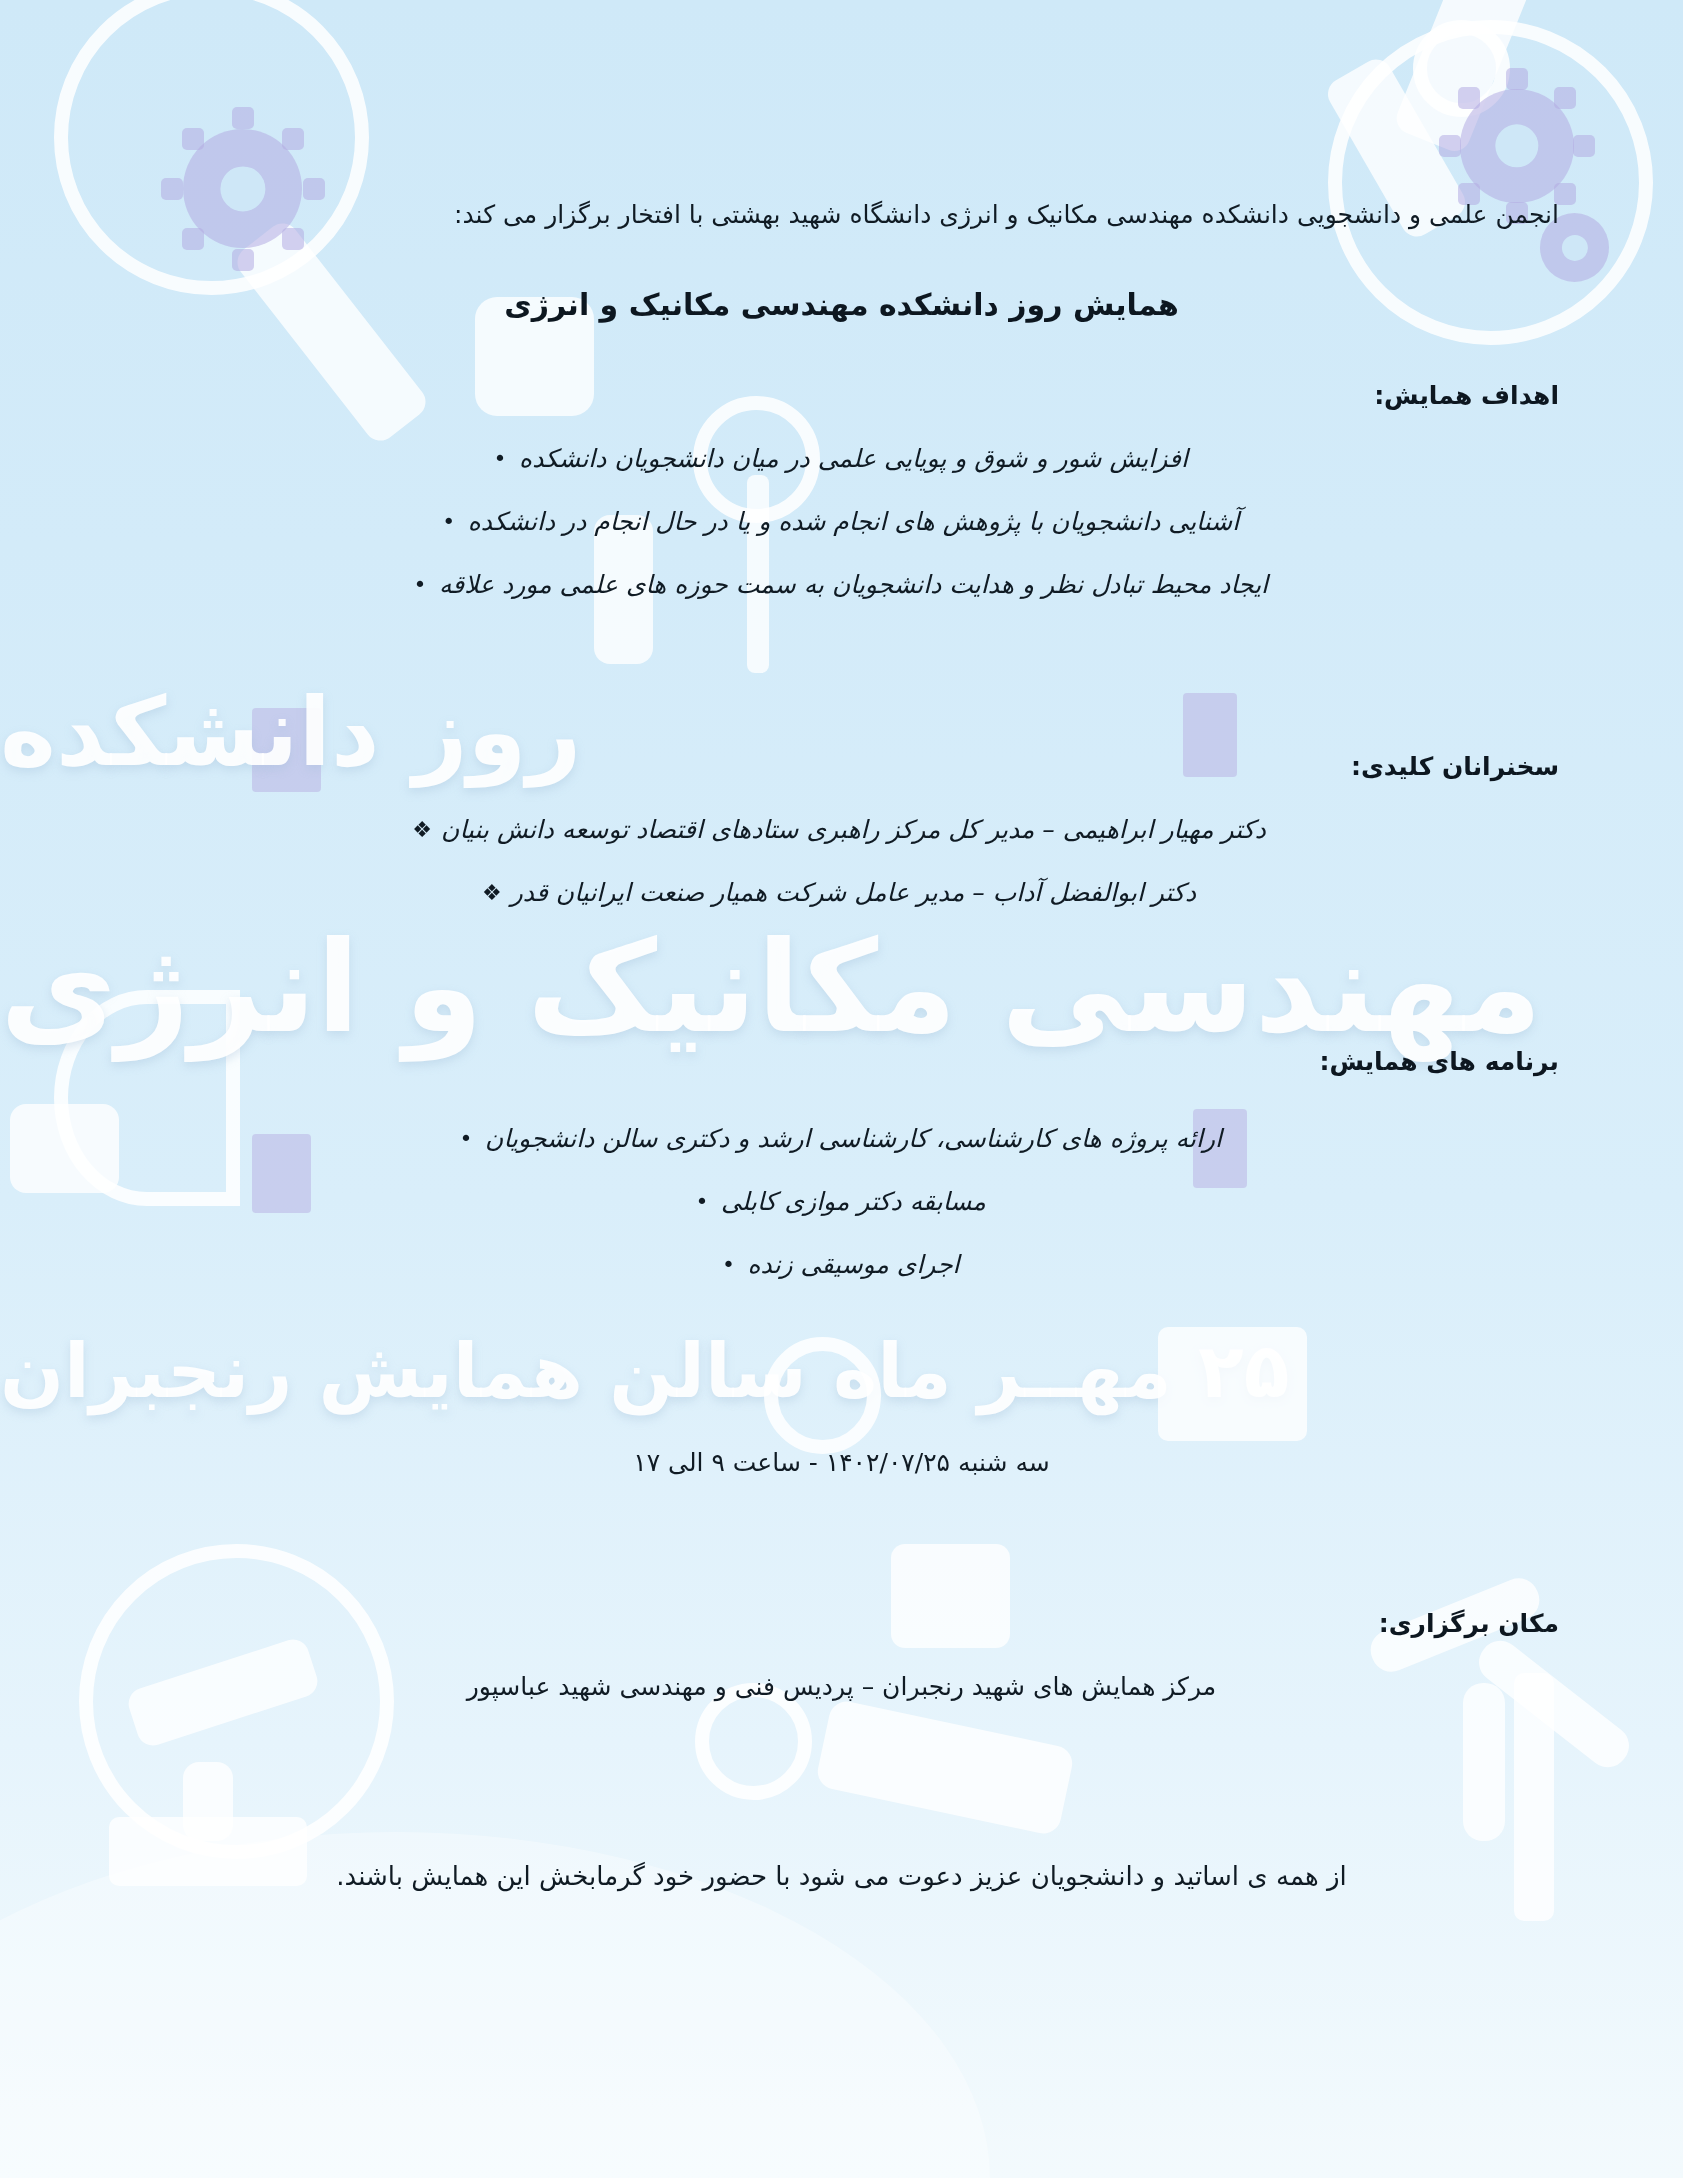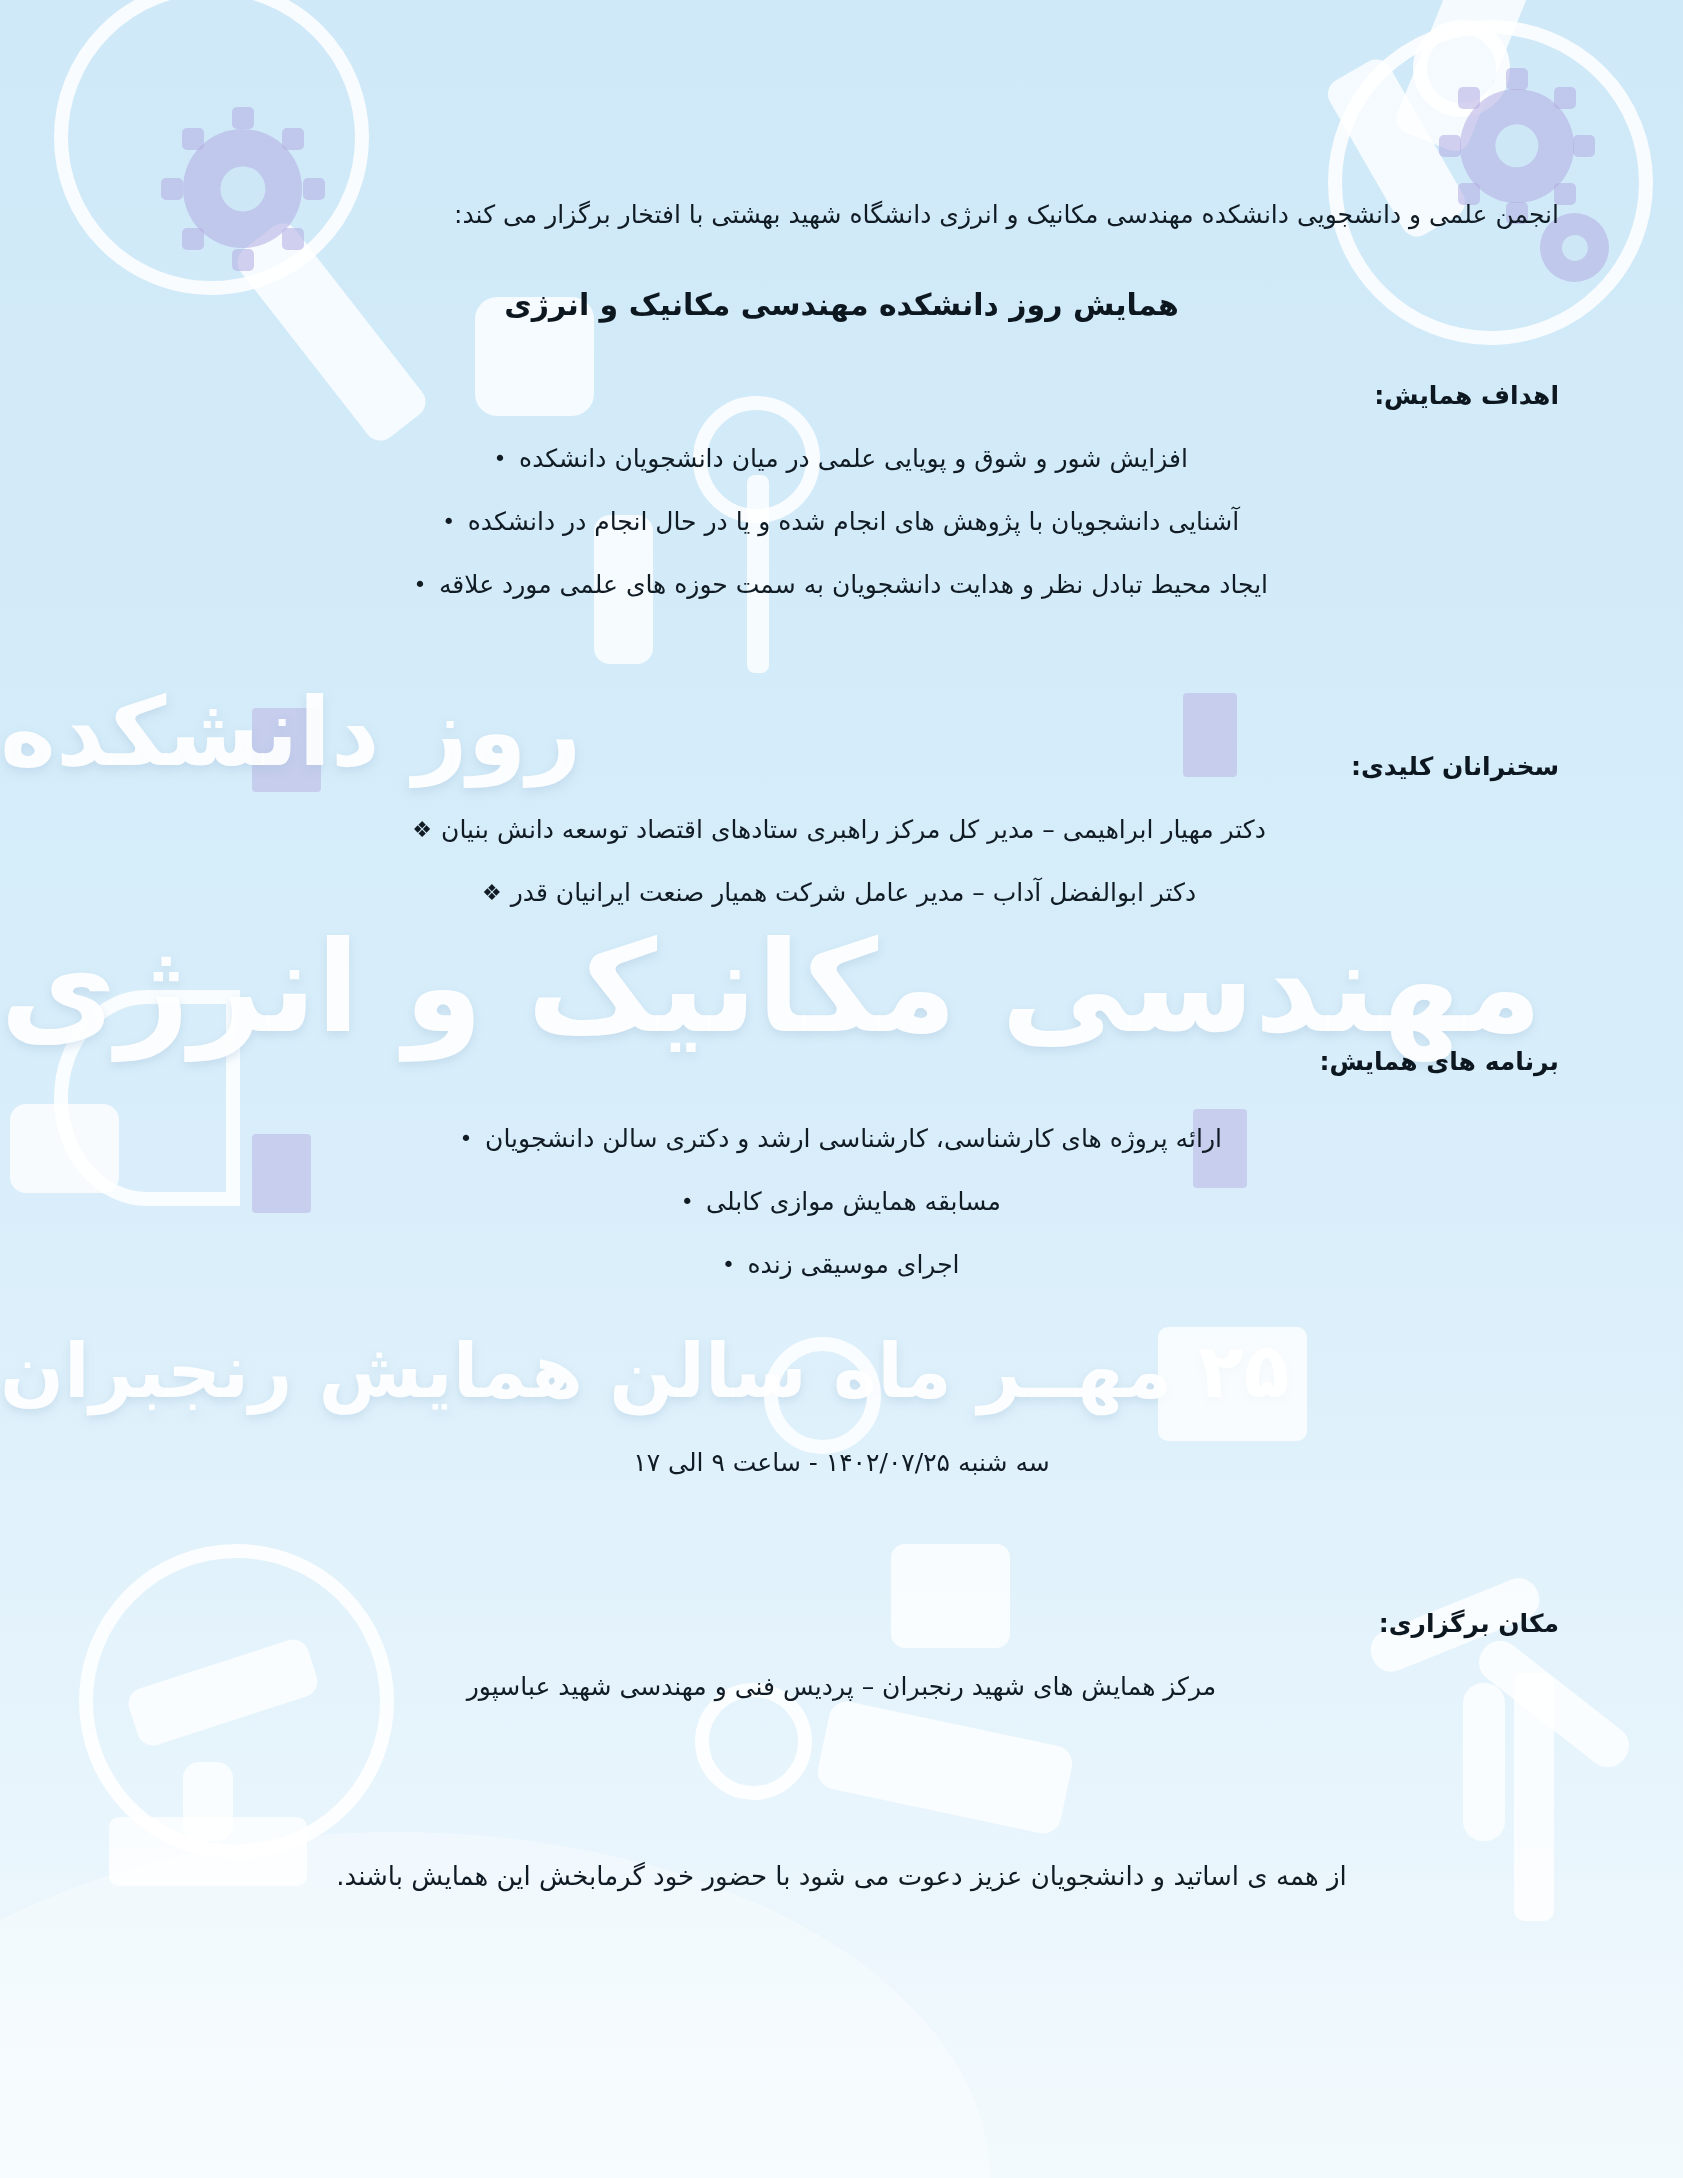--- a/index.html
+++ b/index.html
@@ -136,20 +136,21 @@
     list-style: none;
   }
   ul.items li {
     position: relative;
     text-align: center;
     font-size: 25px;
     line-height: 1.75;
     color: #101b24;
     padding: 0 0 0 0;
     margin-bottom: 18px;
+    font-style: italic;
   }
   ul.items li .bullet {
     display: inline-block;
     width: 22px;
     text-align: center;
     color: #101b24;
     font-size: 22px;
     vertical-align: middle;
   }
   ul.items li .txt {
@@ -296,21 +297,21 @@
     </div>
 
     <div class="section" id="programs">
       <div class="section-head">برنامه های همایش:</div>
       <ul class="items" style="margin-top:40px;">
         <li>
           <span class="txt">ارائه پروژه های کارشناسی، کارشناسی ارشد و دکتری سالن دانشجویان</span>
           <span class="bullet">•</span>
         </li>
         <li>
-          <span class="txt">مسابقه همایش موازی کابلی</span>
+          <span class="txt">مسابقه دکتر موازی کابلی</span>
           <span class="bullet">•</span>
         </li>
         <li>
           <span class="txt">اجرای موسیقی زنده</span>
           <span class="bullet">•</span>
         </li>
       </ul>
     </div>
 
     <div class="section" id="time">

